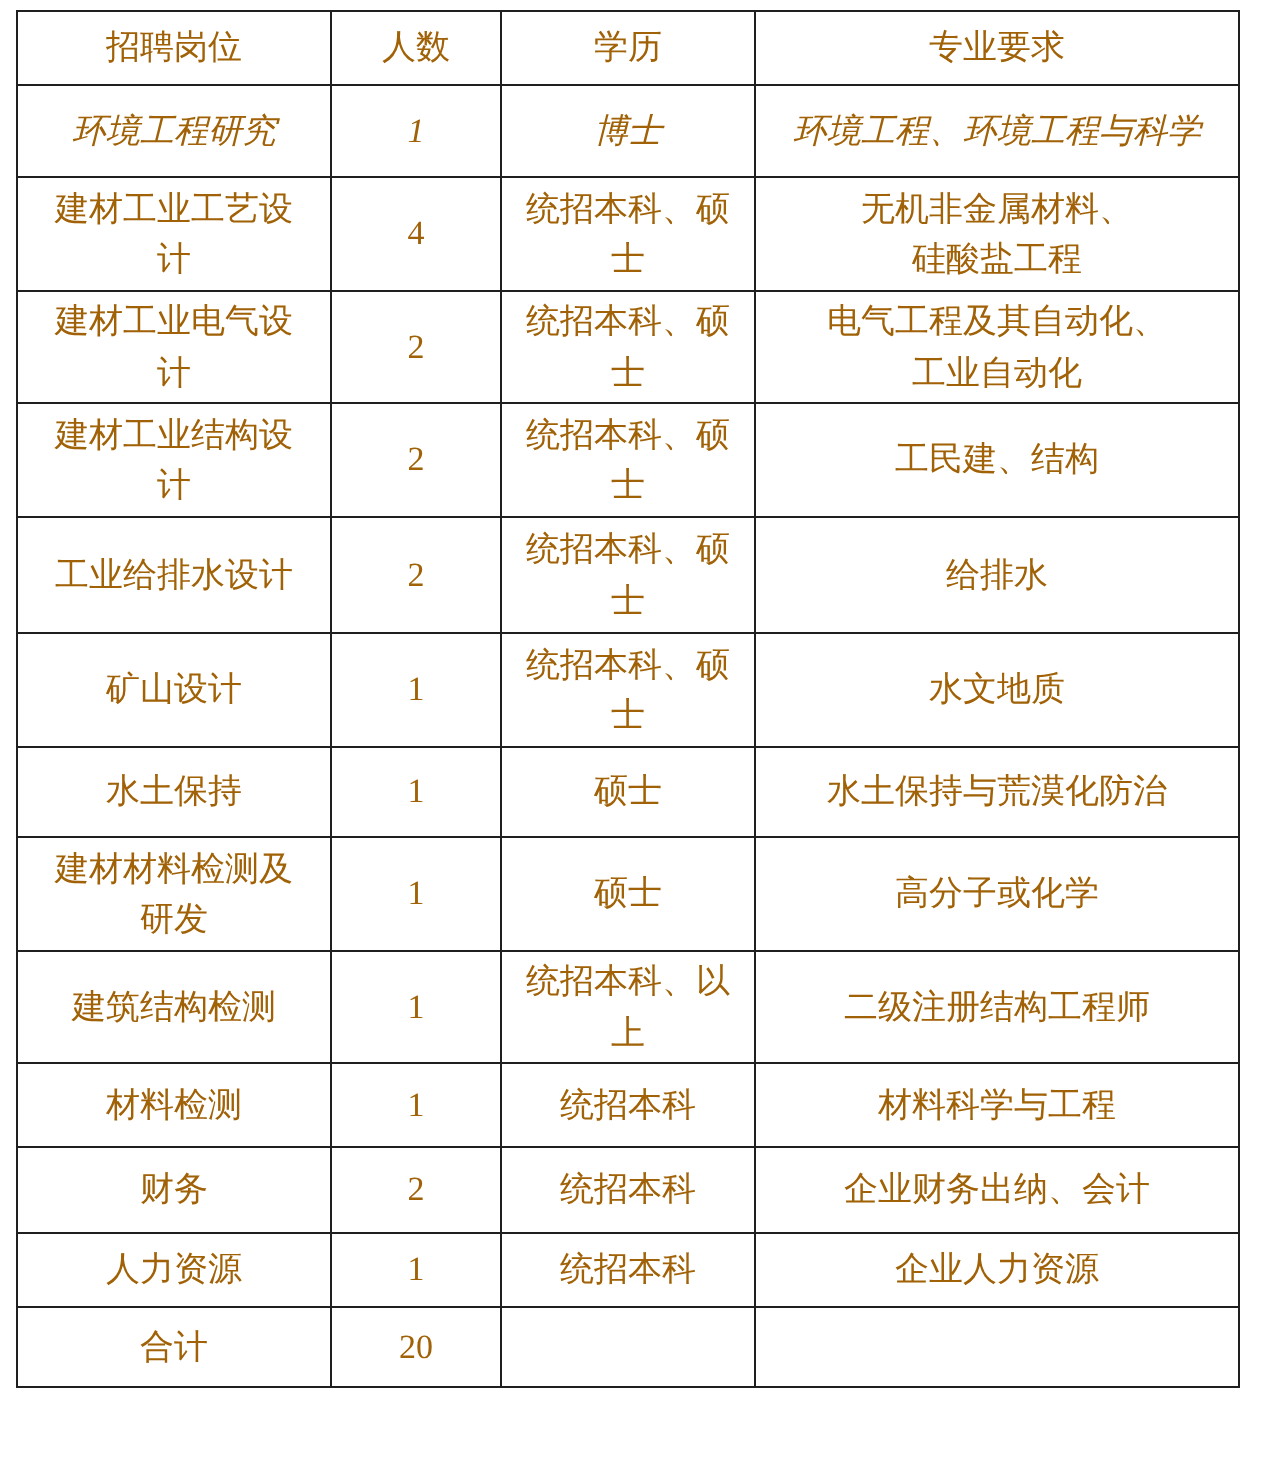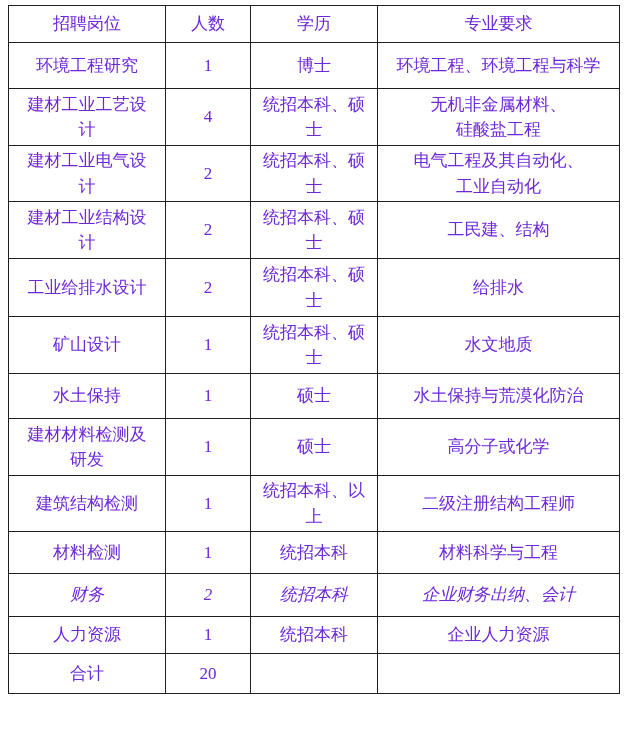--- a/index.html
+++ b/index.html
@@ -18,21 +18,21 @@
     table-layout: fixed;
     width: 611px;
     margin: 5px 0 0 8px;
   }
   col.c-position  { width: 157px; }
   col.c-count     { width: 85px;  }
   col.c-education { width: 127px; }
   col.c-major     { width: 242px; }
   th, td {
     border: 1px solid #1f1f1f;
-    color: #6d28d9;
+    color: #a16207;
     font-size: 17px;
     font-weight: normal;
     text-align: center;
     vertical-align: middle;
     white-space: pre-line;
     line-height: 1.5;
     padding: 2px 5px;
     overflow: hidden;
   }
   thead tr { height: 37px; }
@@ -49,21 +49,21 @@
   </colgroup>
   <thead>
     <tr data-name="header-row">
         <th data-name="column-header-position">招聘岗位</th>
         <th data-name="column-header-count">人数</th>
         <th data-name="column-header-education">学历</th>
         <th data-name="column-header-major">专业要求</th>
       </tr>
   </thead>
   <tbody data-name="table-body">
-      <tr data-name="table-row" style="height: 46px;">
+      <tr data-name="table-row" style="height: 46px; font-style: italic;">
         <td data-name="cell-position">环境工程研究</td>
         <td data-name="cell-count">1</td>
         <td data-name="cell-education">博士</td>
         <td data-name="cell-major">环境工程、环境工程与科学</td>
       </tr>
       <tr data-name="table-row" style="height: 57px;">
         <td data-name="cell-position">建材工业工艺设
 计</td>
         <td data-name="cell-count">4</td>
         <td data-name="cell-education">统招本科、硕
@@ -121,21 +121,21 @@
         <td data-name="cell-education">统招本科、以
 上</td>
         <td data-name="cell-major">二级注册结构工程师</td>
       </tr>
       <tr data-name="table-row" style="height: 42px;">
         <td data-name="cell-position">材料检测</td>
         <td data-name="cell-count">1</td>
         <td data-name="cell-education">统招本科</td>
         <td data-name="cell-major">材料科学与工程</td>
       </tr>
-      <tr data-name="table-row" style="height: 43px; font-style: italic;">
+      <tr data-name="table-row" style="height: 43px;">
         <td data-name="cell-position">财务</td>
         <td data-name="cell-count">2</td>
         <td data-name="cell-education">统招本科</td>
         <td data-name="cell-major">企业财务出纳、会计</td>
       </tr>
       <tr data-name="table-row" style="height: 37px;">
         <td data-name="cell-position">人力资源</td>
         <td data-name="cell-count">1</td>
         <td data-name="cell-education">统招本科</td>
         <td data-name="cell-major">企业人力资源</td>

